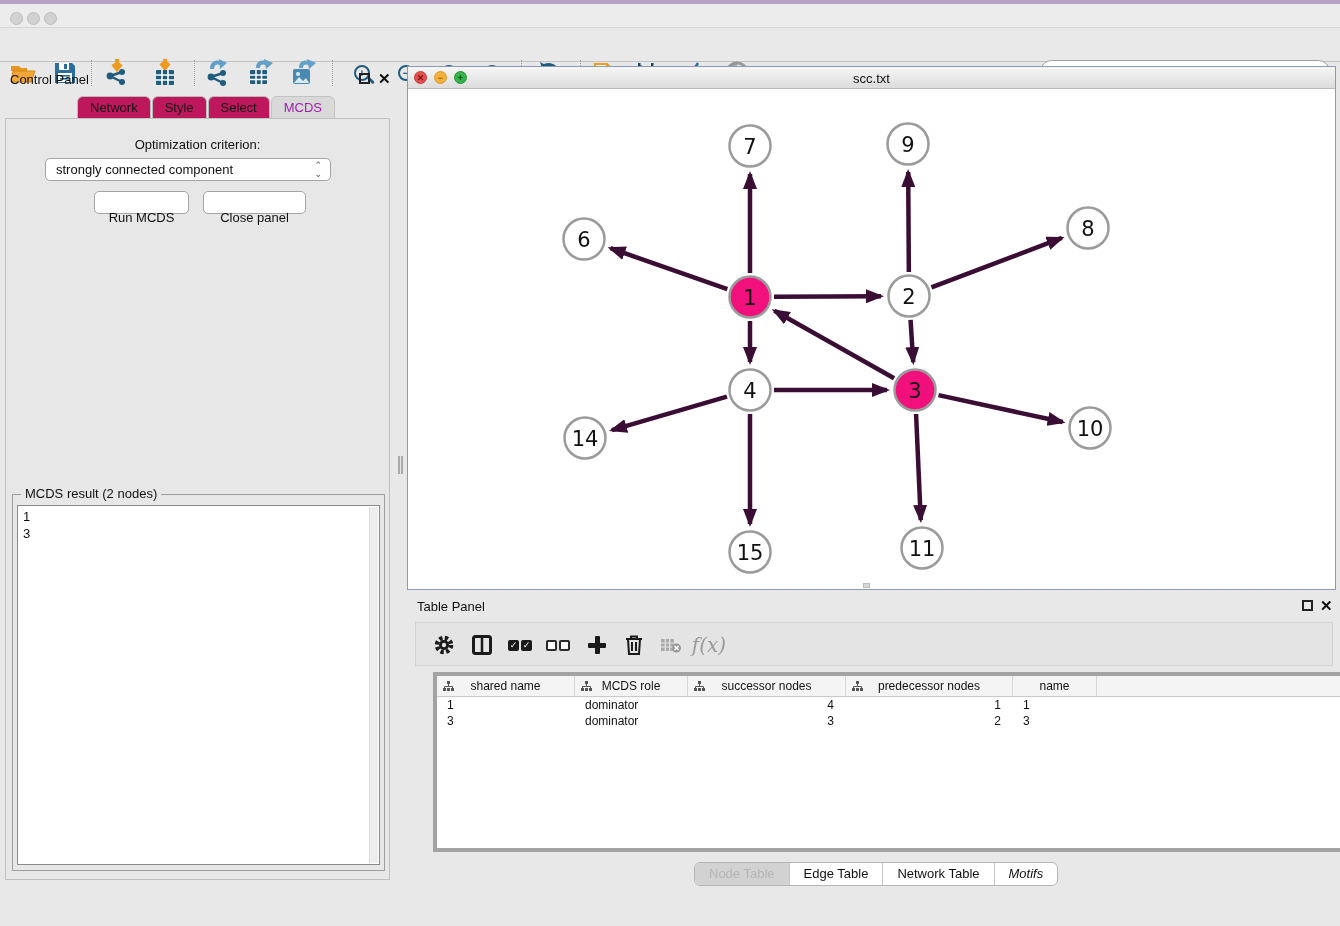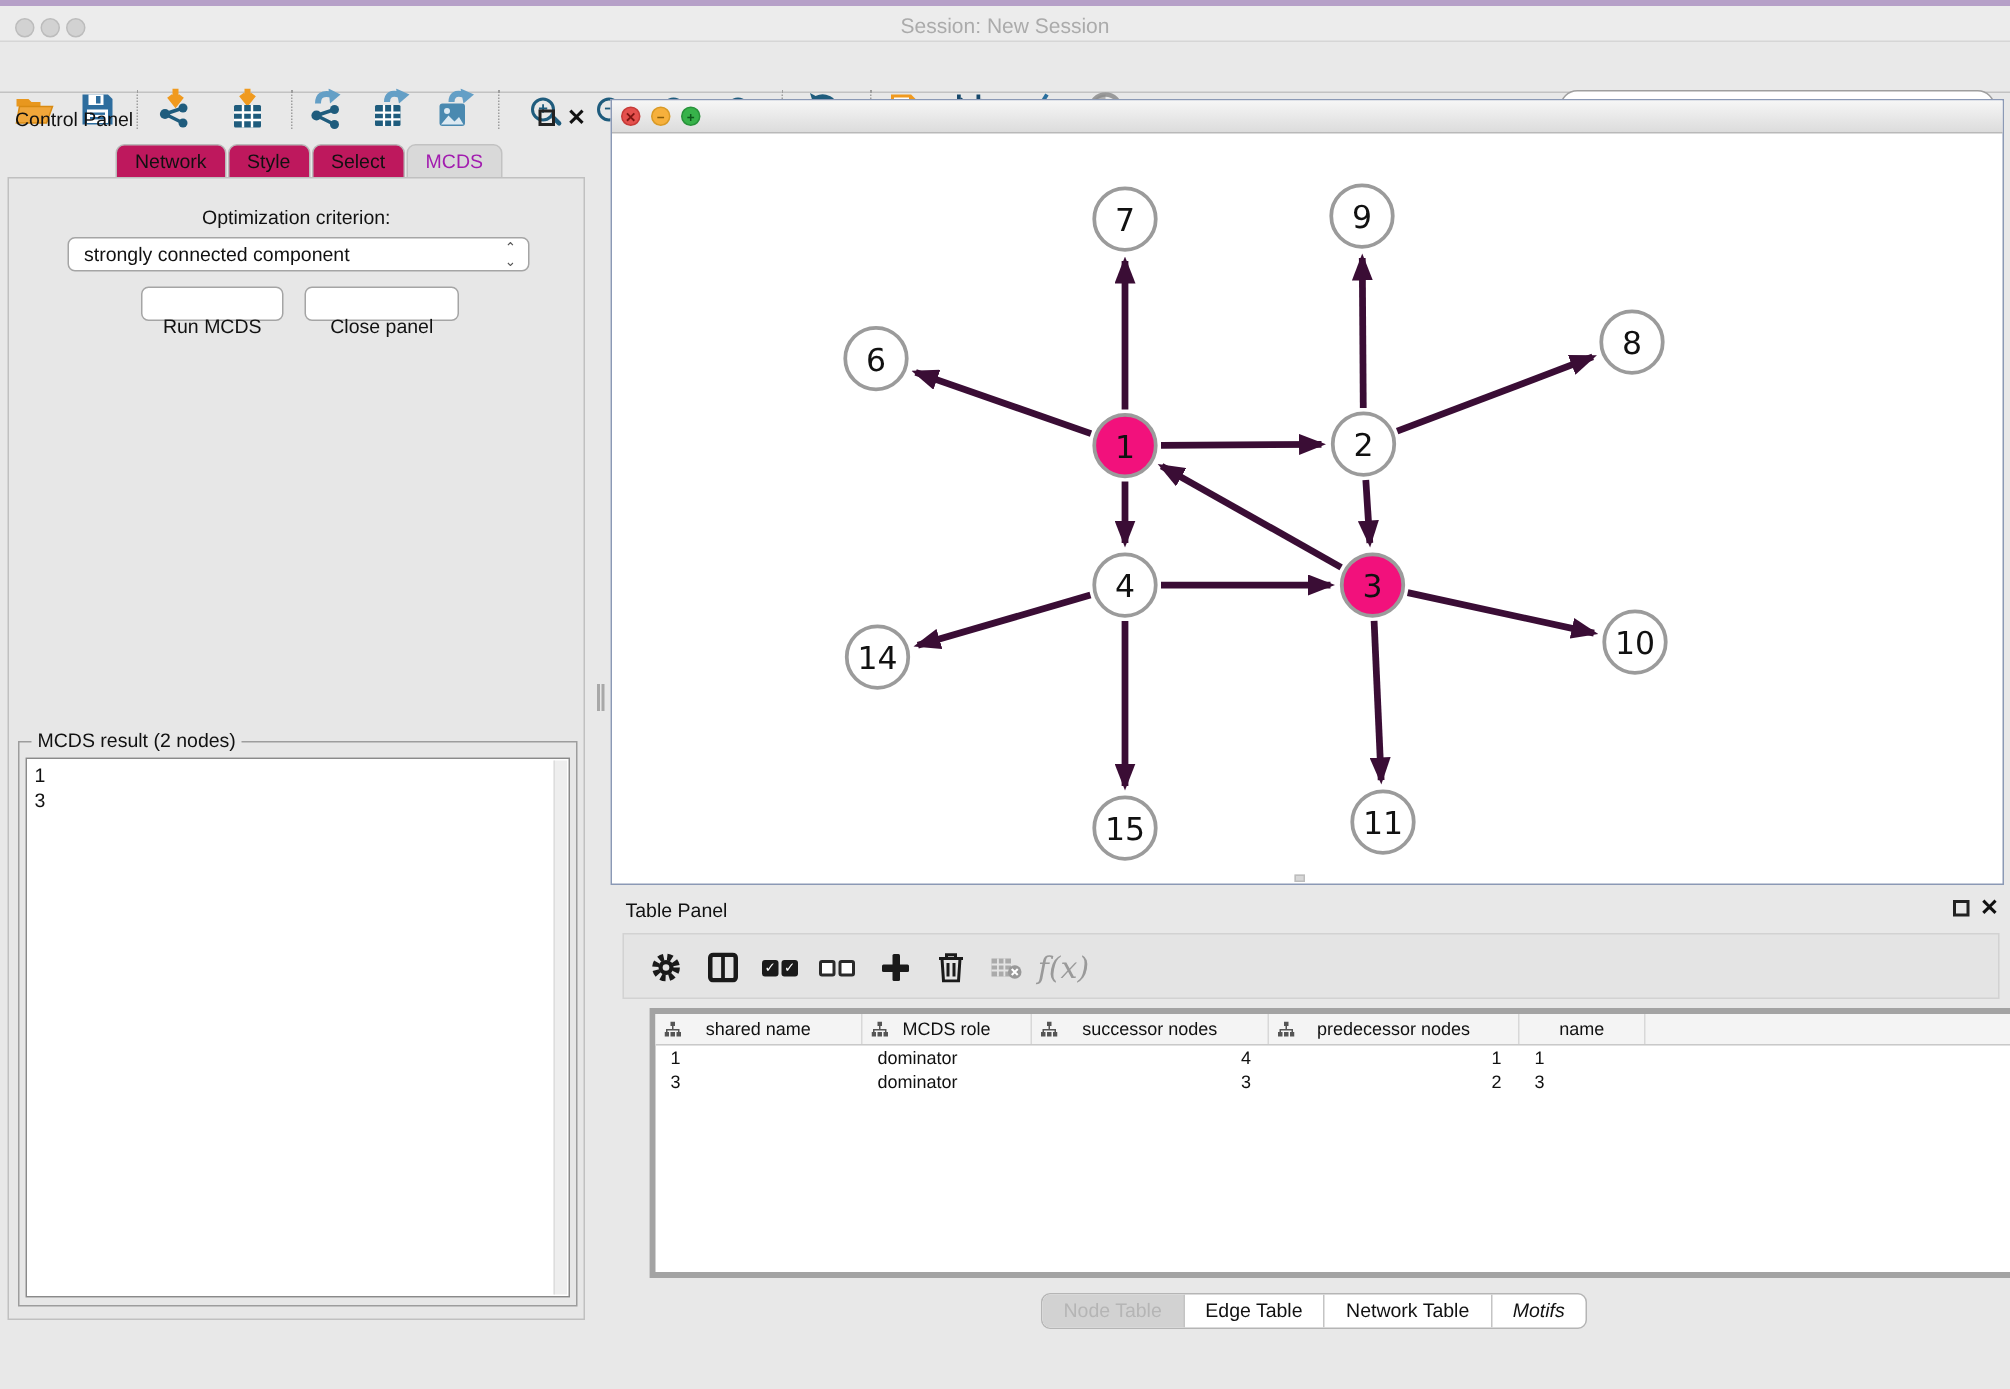--- a/index.html
+++ b/index.html
@@ -42,21 +42,21 @@
   .cp-title { position:absolute; left:10px; top:6px; font-size:13px; }
   .float-ic { position:absolute; width:11px; height:11px; border:2px solid #222; }
   .close-ic { position:absolute; font-size:15px; font-weight:bold; color:#111; line-height:11px; cursor:default; }
   #cp-tabs { position:absolute; left:77px; top:96px; display:flex; }
   .cp-tab { height:23px; padding:3px 12px 0 12px; background:#be185d; border:1px solid #b9b9b9;
             border-radius:6px 6px 0 0; margin-right:1px; font-size:13px; }
   .cp-tab.active { background:#d9d9d9; color:#a21caf; border-color:#c2c2c2; }
   .cp-body { position:absolute; left:5px; top:118px; width:385px; height:762px; background:#e7e7e7;
              border:1px solid #c0c0c0; }
   .opt-label { position:absolute; left:0; top:137px; width:395px; text-align:center; font-size:13px; }
-  .cp-select { position:absolute; left:45px; top:158px; width:308px; height:23px; background:#fff;
+  .cp-select { position:absolute; left:45px; top:158px; width:286px; height:23px; background:#fff;
                border:1px solid #a5a5a5; border-radius:5px; display:flex; align-items:center;
                padding-left:10px; font-size:13px; }
   .cp-select .chevrons { position:absolute; right:8px; top:2px; font-size:9px; line-height:9px;
                          color:#555; text-align:center; }
   .btn { position:absolute; height:23px; background:#fff; border:1px solid #a5a5a5; border-radius:5px;
          font-size:13px; text-align:center; padding-top:18px; }
   .groupbox { position:absolute; left:12px; top:494px; width:373px; height:377px;
               border:1px solid #9d9d9d; }
   .groupbox-label { position:absolute; left:8px; top:-9px; background:#e7e7e7; padding:0 4px;
                     font-size:13px; }
@@ -128,21 +128,20 @@
 </head>
 <body>
 
 <div id="app">
 
   <div class="purple-strip"></div>
   <div class="titlebar">
     <div class="win-dot" style="left:10px"></div>
     <div class="win-dot" style="left:27px"></div>
     <div class="win-dot" style="left:44px"></div>
-    <div class="win-title">Session: New Session</div>
   </div>
 
   <div class="toolbar">
     <div class="tb-icon" style="left:4px">
       <svg width="26" height="22" viewBox="0 0 26 22">
           <path d="M1 4 h8 l2 2 h6 v3 H1 Z" fill="#e8971e"></path>
           <path d="M3 9 h22 l-4 11 H1 Z" fill="#f0a63a" stroke="#d88a12"></path>
         </svg>
     </div>
     <div class="tb-icon" style="left:46px">
@@ -307,20 +306,21 @@
       <div class="result-scroll"></div>
     </div>
   </div>
   <div class="divider-grip"></div>
 
   <div class="net-window">
     <div class="net-titlebar">
       <div class="traffic t-red" style="left:6px">✕</div>
       <div class="traffic t-yellow" style="left:26px">−</div>
       <div class="traffic t-green" style="left:46px">+</div>
+      <div class="net-title">scc.txt</div>
     </div>
     <svg id="graph-svg" width="925" height="499">
       <defs>
         <marker id="arrowhead" markerUnits="userSpaceOnUse" markerWidth="18" markerHeight="14" refX="15" refY="7" orient="auto">
           <path d="M0,0 L18,7 L0,14 Z" fill="#3a0d35"></path>
         </marker>
       </defs>
     <line x1="342" y1="184" x2="342" y2="85" stroke="#3a0d35" stroke-width="4.5" marker-end="url(#arrowhead)"></line>
         <line x1="319.34314698911055" y1="200.08375015282175" x2="202.43299517937103" y2="159.23562482170794" stroke="#3a0d35" stroke-width="4.5" marker-end="url(#arrowhead)"></line>
         <line x1="365.9995253493132" y1="207.84905958899802" x2="473.0005537591346" y2="207.17609714616896" stroke="#3a0d35" stroke-width="4.5" marker-end="url(#arrowhead)"></line>

